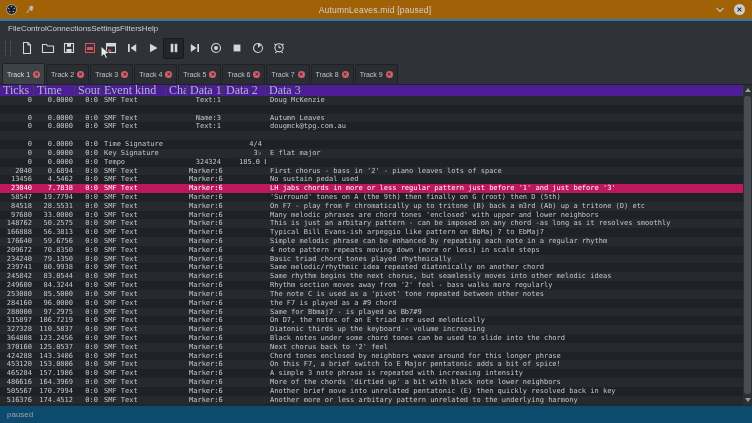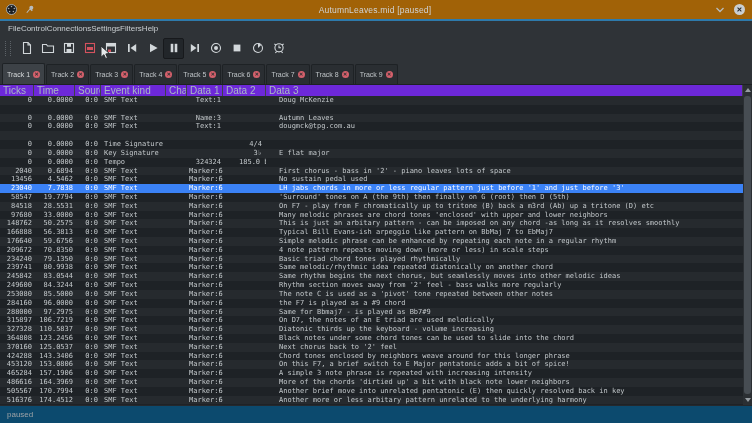--- a/index.html
+++ b/index.html
@@ -33,36 +33,36 @@
   .tab{height:20px;display:flex;align-items:center;gap:3px;padding:0 4px;
     background:#2a2e32;border:1px solid #1e2225;border-bottom:none;border-radius:2px 2px 0 0;
     margin-right:1px;color:#bfc4c7;font-size:7px;box-sizing:border-box;}
   .tab.active{background:#3d4247;height:21px;color:#d6dadc;}
   .tab-close{width:7px;height:7px;border-radius:50%;background:#d4606b;color:#2a2e32;
     font-size:5px;line-height:7px;text-align:center;font-weight:bold;}
   
   .table-wrap{position:relative;height:320px;}
   .grid{display:grid;grid-template-columns:34px 41px 26px 65px 21px 36px 43px 1fr;
     box-sizing:border-box;padding-right:9px;white-space:nowrap;}
-  .thead{height:11px;background:#6d28d9;color:#a9bac4;
-    font-family:Liberation Sans, sans-serif;font-size:10px;line-height:11px;}
+  .thead{height:11px;background:#4c1d95;color:#a9bac4;
+    font-family:Liberation Serif, serif;font-size:12px;line-height:11px;}
   .th{padding:0 3px;border-right:1px solid #3e434a;overflow:hidden;}
   .tbody{height:309px;background:#1f2226;}
   .tr{height:8.828px;line-height:8.9px;font-family:"DejaVu Sans Mono",monospace;
     font-size:7px;color:#c3c8cb;}
   .tr:nth-child(odd){background:#262a2e;}
   .tr:nth-child(even){background:#1e2226;}
-  .tr.selected{background:#3b82f6;color:#fdfeff;}
+  .tr.selected{background:#be185d;color:#fdfeff;}
   .td{overflow:hidden;padding:0 2px;}
   .td.r{text-align:right;}
   .td.c3{padding-right:3px;}
   .td.c4{padding-left:3px;}
   .td.c6{padding-right:2px;}
   .td.c7{text-align:right;padding-right:4px;margin-left:14px;}
-  .td.c8{padding-left:4px;margin-left:9px;}
+  .td.c8{padding-left:4px;}
   
   .scrollbar{position:absolute;top:0;right:0;width:9px;height:320px;background:#2b2f33;
     display:flex;flex-direction:column;}
   .sb-btn{height:10px;display:flex;align-items:center;justify-content:center;}
   .arr{width:0;height:0;border-left:3px solid transparent;border-right:3px solid transparent;}
   .arr.up{border-bottom:4px solid #969ca1;}
   .arr.down{border-top:4px solid #969ca1;}
   .sb-track{flex:1;position:relative;margin:0 1px;}
   .sb-thumb{position:absolute;left:0;right:0;top:1px;bottom:1px;background:#474d53;border-radius:3px;}
   

